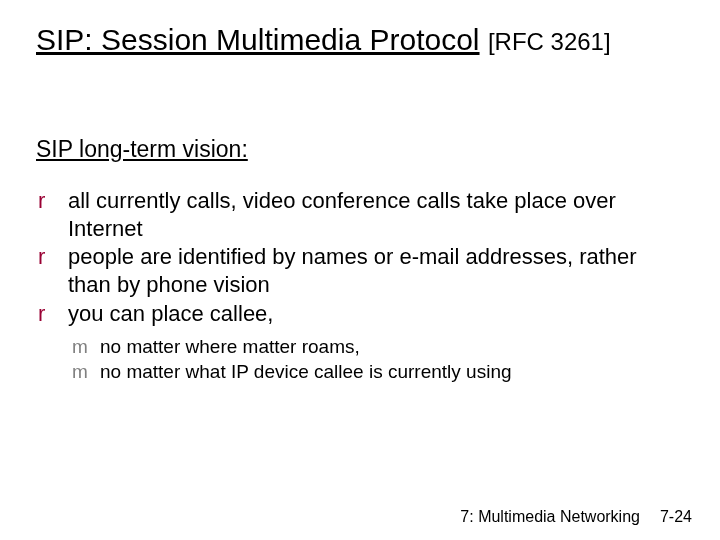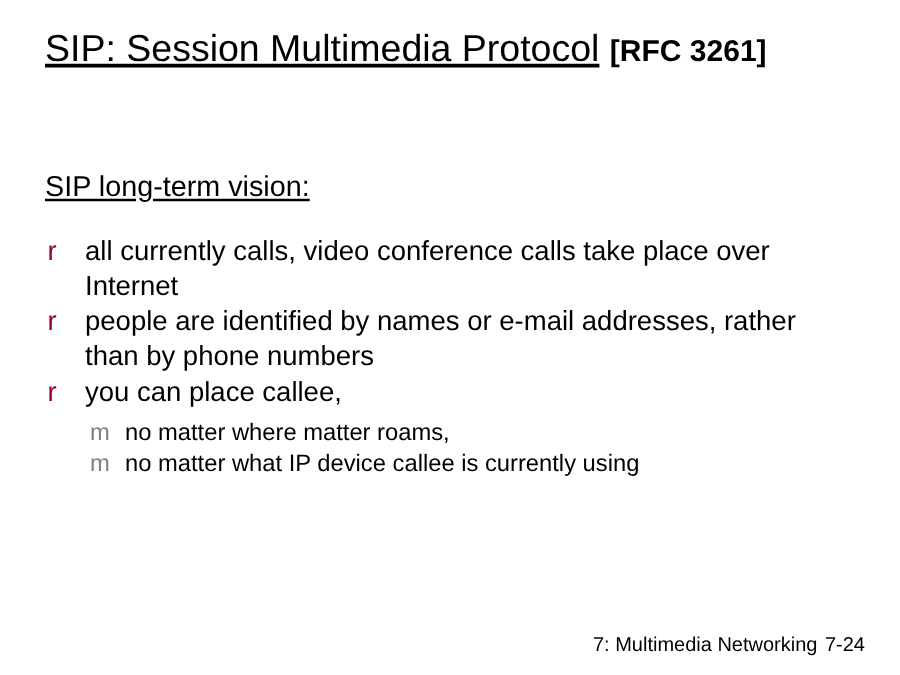--- a/index.html
+++ b/index.html
@@ -23,21 +23,20 @@
   .title-line {
     font-size: 30px;
     line-height: 1.2;
     margin-top: 4px;
   }
   .title-main {
     text-decoration: underline;
   }
   .title-note {
     font-size: 24px;
-    font-weight: bold;
   }
   .section-heading {
     font-size: 23px;
     text-decoration: underline;
     margin-top: 78px;
   }
   .bullets-r {
     margin-top: 24px;
     font-size: 22px;
     line-height: 1.28;
@@ -73,21 +72,21 @@
   }
   .bullets-m .text {
     flex: 1;
   }
   .footer {
     position: absolute;
     bottom: 14px;
     right: 28px;
     font-size: 16px;
     display: flex;
-    gap: 6px;
+    gap: 20px;
     align-items: baseline;
   }
 </style>
 </head>
 <body>
 
 <div class="slide">
 
   <div class="title-line">
     <span class="title-main">SIP: Session Multimedia Protocol</span>
@@ -96,21 +95,21 @@
 
   <div class="section-heading">SIP long-term vision:</div>
 
   <div class="bullets-r">
     <div class="item">
       <span class="marker">r</span>
       <span class="text">all currently calls, video conference calls take place over Internet</span>
     </div>
     <div class="item">
       <span class="marker">r</span>
-      <span class="text">people are identified by names or e-mail addresses, rather than by phone numbers</span>
+      <span class="text">people are identified by names or e-mail addresses, rather than by phone vision</span>
     </div>
     <div class="item">
       <span class="marker">r</span>
       <span class="text">you can place callee,</span>
     </div>
   </div>
 
   <div class="bullets-m">
     <div class="item">
       <span class="marker">m</span>

